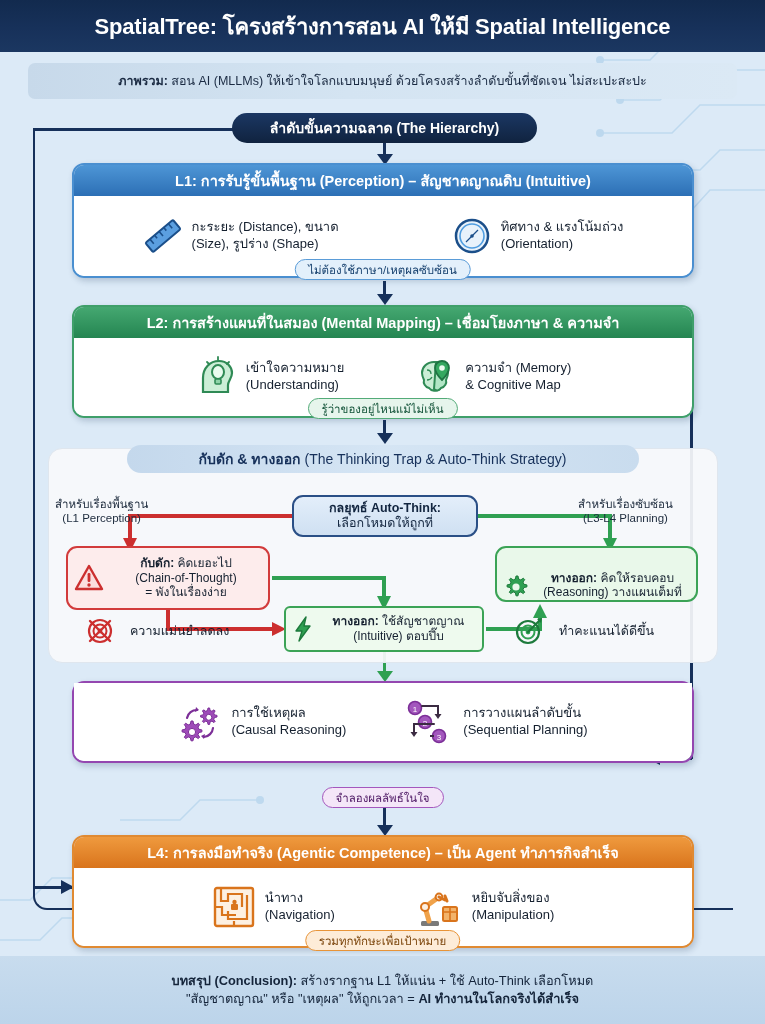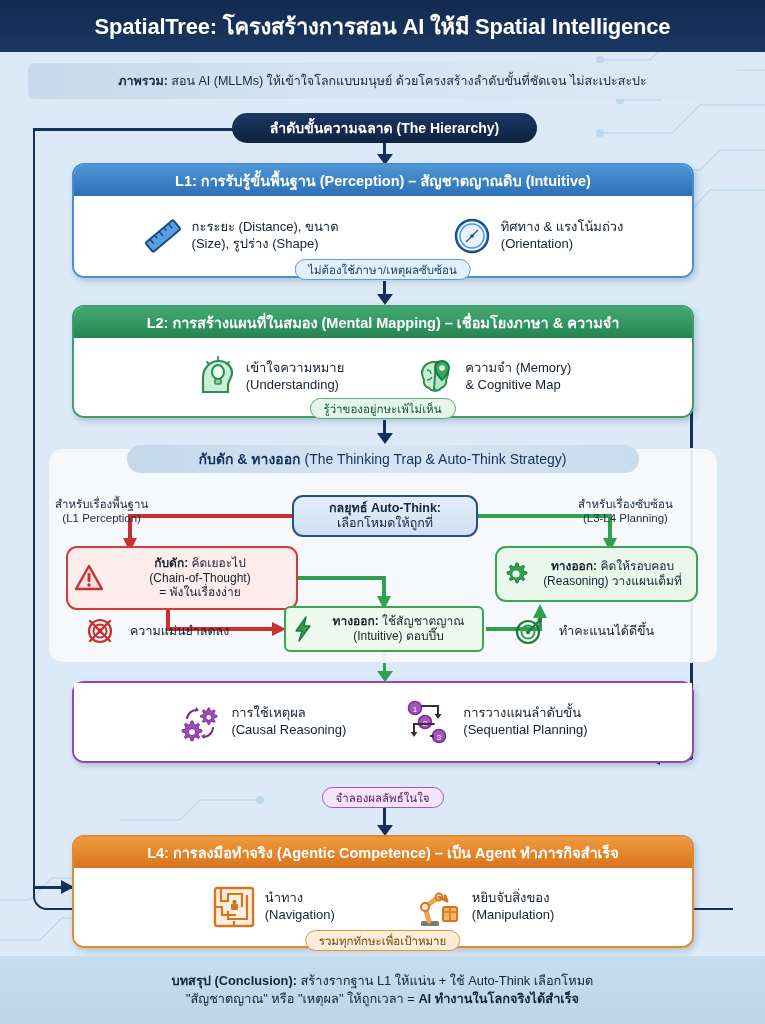--- a/index.html
+++ b/index.html
@@ -215,21 +215,21 @@
   .side-cap {
     position:absolute; z-index:6; font-size:11.5px; color:#1d2b3d;
     line-height:1.25; text-align:center; white-space:nowrap;
   }
   #cap-left  { left: 55px;  top: 497px; }
   #cap-right { left: 578px; top: 497px; }
 
   
   #trap-box {
     position:absolute; left: 66px; top: 546px;
-    width: 232px; height: 64px;
+    width: 204px; height: 64px;
     background:#fdecec; border:2px solid #d23b3b; border-radius:11px;
     display:flex; align-items:center; z-index:6;
   }
   #trap-box .txt { font-size:12px; color:#15202f; line-height:1.22; text-align:center; flex:1; }
   #trap-box .txt b { font-weight:bold; }
 
   
   #intu-box {
     position:absolute; left: 284px; top: 606px;
     width: 200px; height: 46px;
@@ -237,21 +237,21 @@
     display:flex; align-items:center; z-index:6;
   }
   #intu-box .txt { font-size:12px; color:#15202f; line-height:1.22; text-align:center; flex:1; }
   #intu-box .txt b { font-weight:bold; }
 
   
   #reason-box {
     position:absolute; left: 495px; top: 546px;
     width: 203px; height: 56px;
     background:#e9f8ea; border:2px solid #3ba356; border-radius:11px;
-    display:flex; align-items:center; z-index:6;
+    display:flex; align-items:flex-end; z-index:6;
   }
   #reason-box .txt { font-size:12px; color:#15202f; line-height:1.22; text-align:center; flex:1; }
   #reason-box .txt b { font-weight:bold; }
 
   
   .outcome {
     position:absolute; z-index:6; display:flex; align-items:center; gap:16px;
     font-size:12.5px; color:#15202f; white-space:nowrap;
   }
   #out-left  { left: 86px;  top: 617px; }
@@ -396,21 +396,21 @@
           <path d="M28 5 c-4 0-7 3-7 7 0 5 7 12 7 12 s7-7 7-12c0-4-3-7-7-7z" fill="#34a860" stroke="#1e7443" stroke-width="1.8"></path>
           <circle cx="28" cy="12" r="2.8" fill="#eafbef"></circle>
         </svg>
         <div class="feature-text">
           <div>ความจำ (Memory)</div>
           <div>&amp; Cognitive Map</div>
         </div>
       </div>
     </div>
   </div>
-  <div class="badge" id="badge-2">รู้ว่าของอยู่กษะเพ้ไม่เห็น</div>
+  <div class="badge" id="badge-2">รู้ว่าของอยู่ไหนแม้ไม่เห็น</div>
   <div class="v-arrow" id="arr-l2-trap"></div>
 
   <div id="trap-panel"></div>
   <div id="trap-pill">
     <span><b>กับดัก &amp; ทางออก</b><span> (The Thinking Trap &amp; Auto-Think Strategy)</span></span>
   </div>
 
   <svg id="trap-links" viewBox="0 0 765 1024">
 
     <path d="M292 516 H130 V538" fill="none" stroke="#cc2f2f" stroke-width="4"></path>

